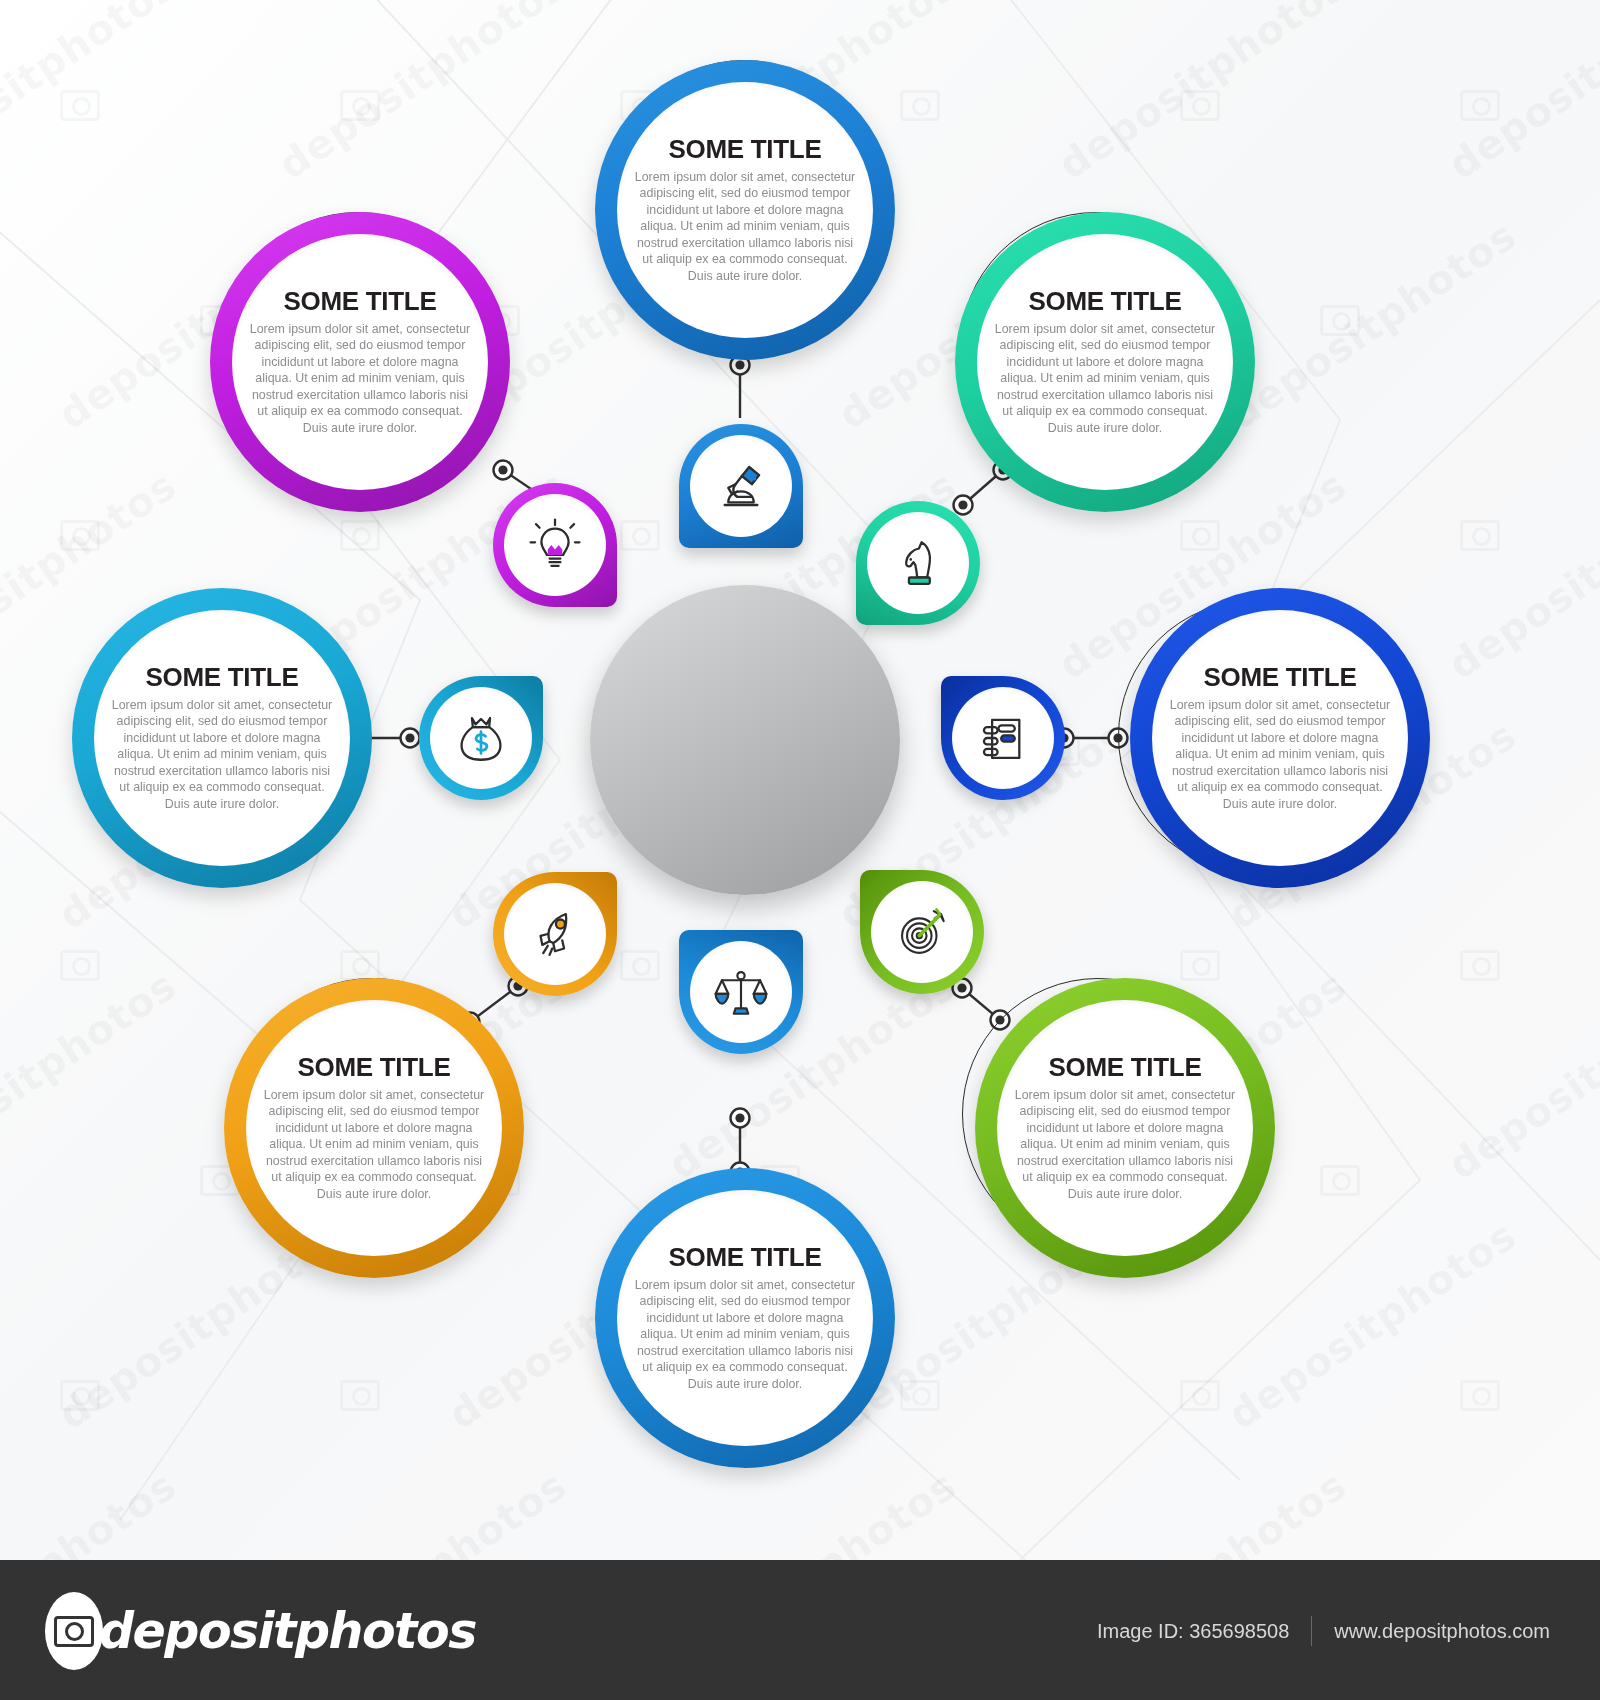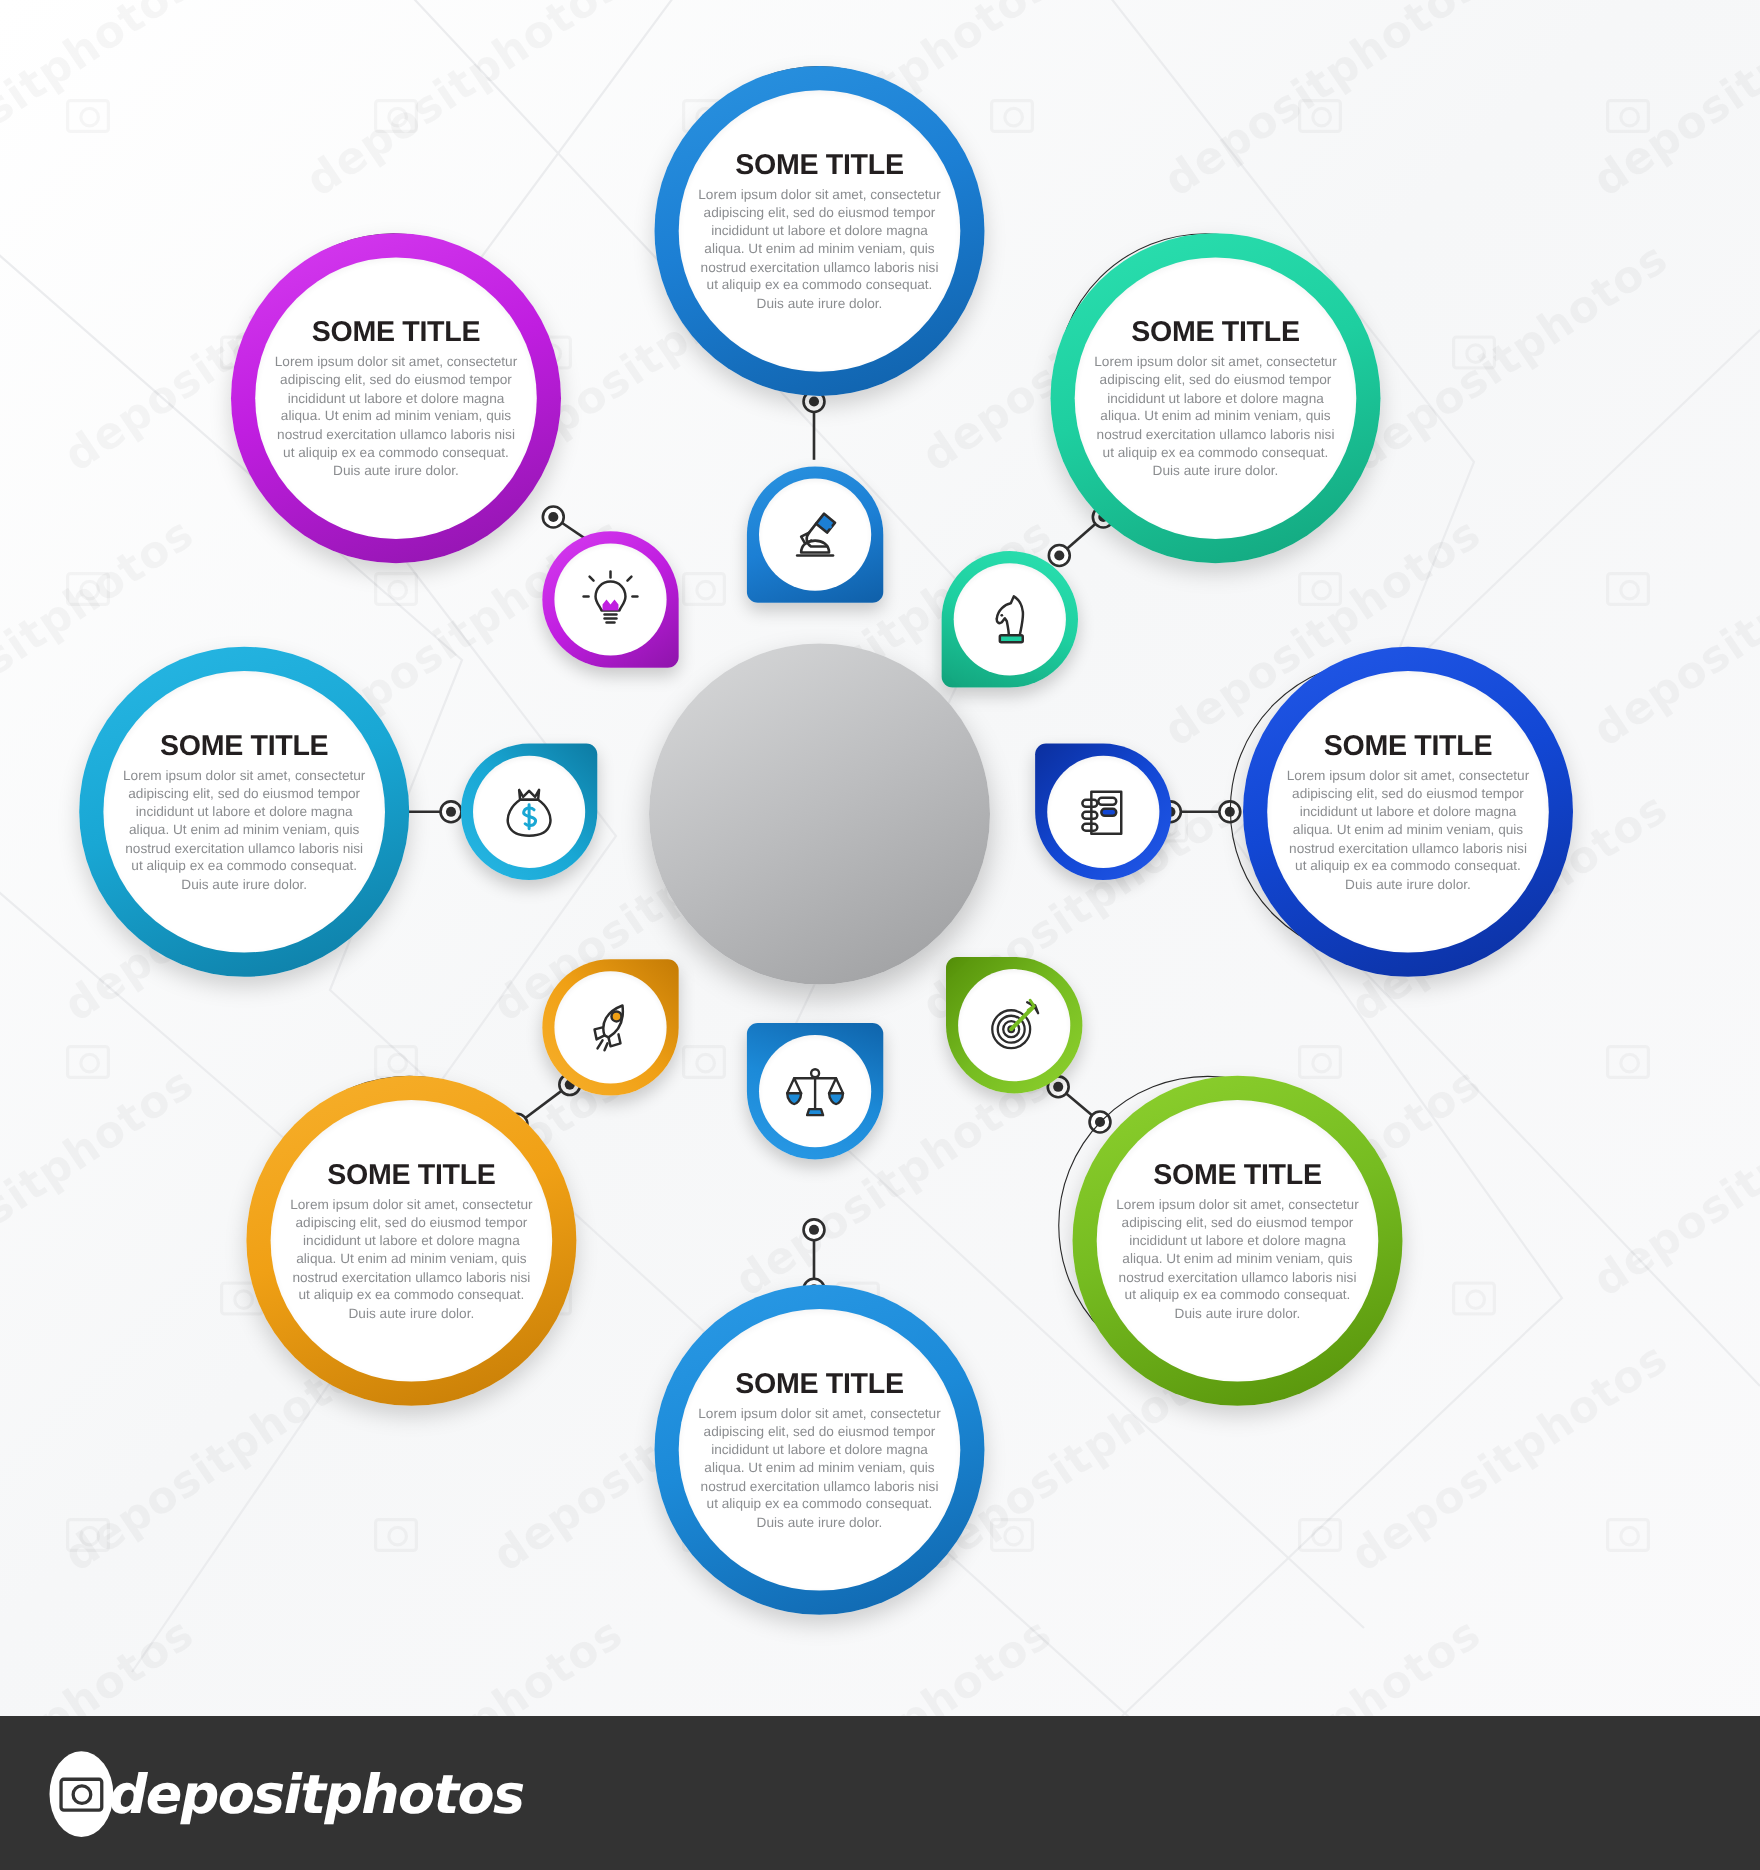--- a/index.html
+++ b/index.html
@@ -488,13 +488,18 @@
 
 </div>
 
 <div id="footer">
   <div id="dp-logo">
     <div id="dp-badge">
       <div id="dp-cam"></div>
     </div>
     <div id="dp-word">depositphotos</div>
   </div>
+  <div id="dp-meta">
+    <span>Image ID: 365698508</span>
+    <span class="sep"></span>
+    <span>www.depositphotos.com</span>
+  </div>
 </div>
 
 </body></html>

